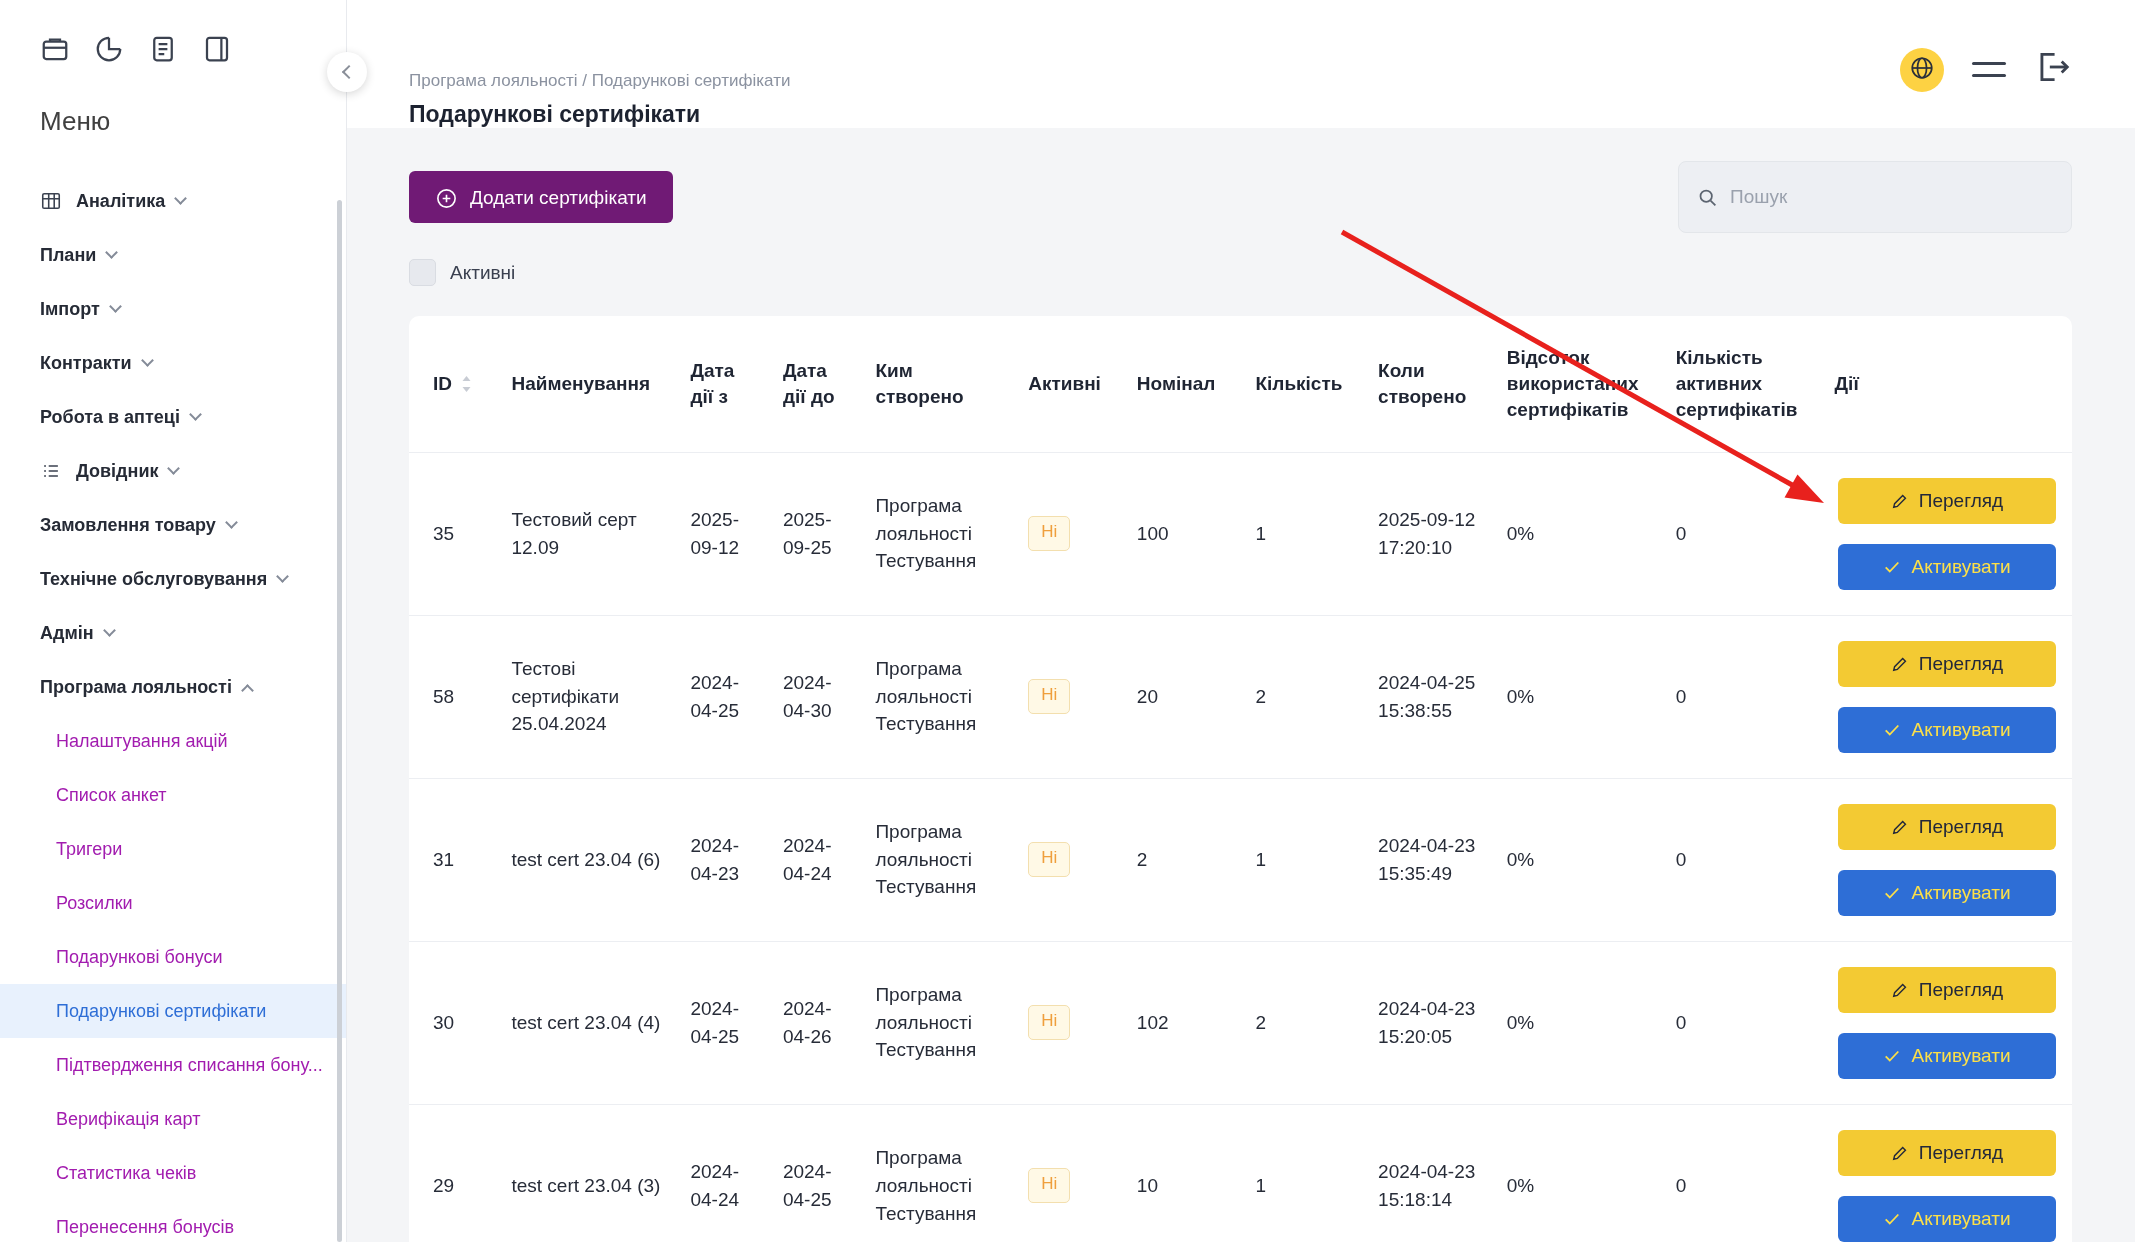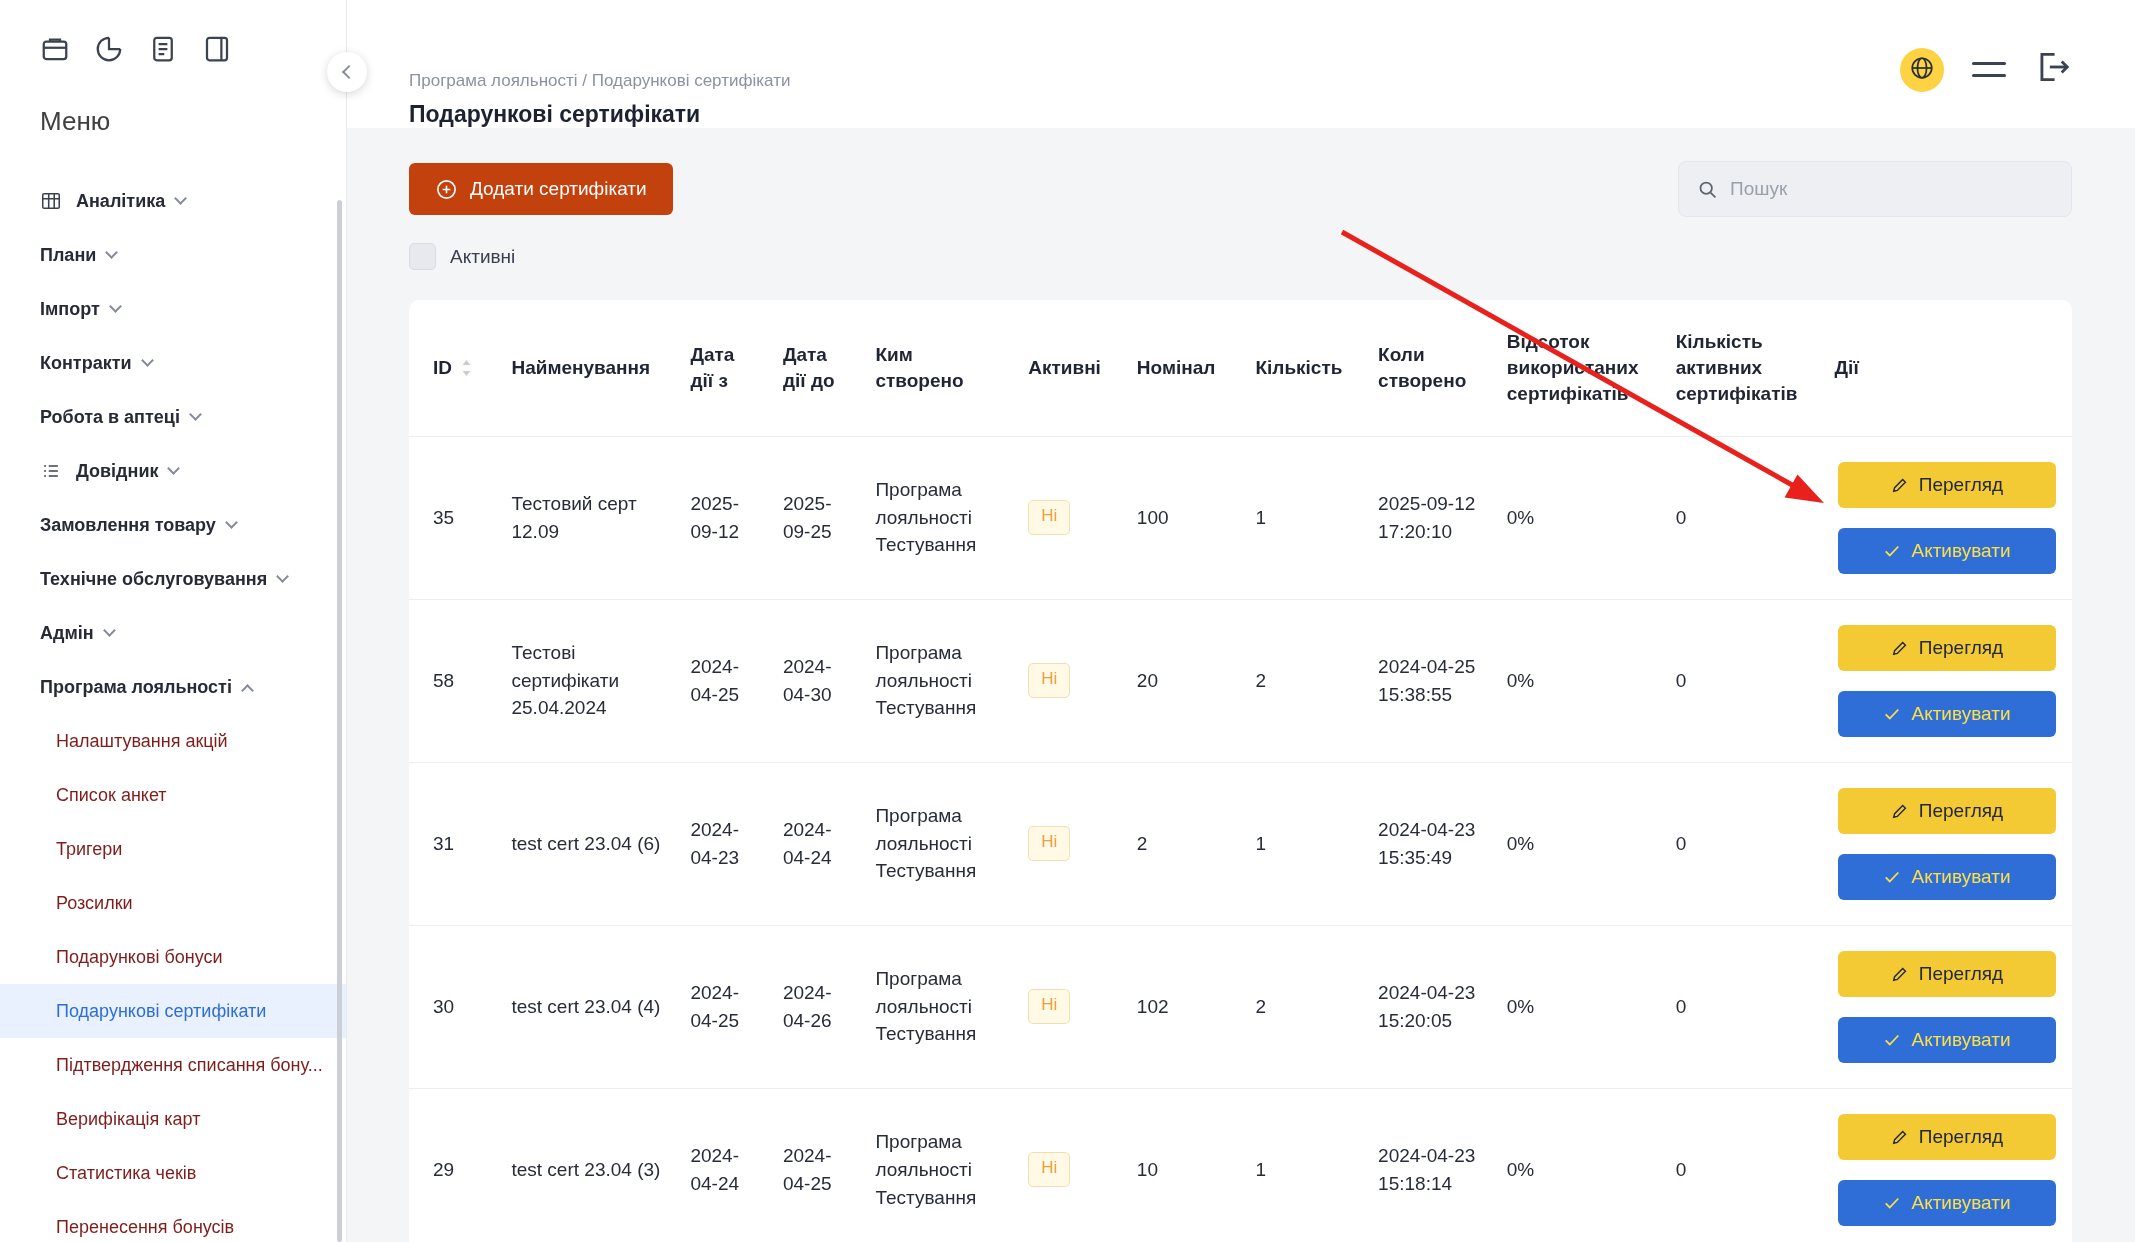--- a/index.html
+++ b/index.html
@@ -10,21 +10,21 @@
   
   .sidebar { position:relative; width:347px; flex-shrink:0; background:#fff; border-right:1px solid #e8eaee; }
   .topbar-icons { display:flex; gap:24px; padding:34px 0 0 40px; align-items:center; }
   .tb-icon { width:30px; height:30px; display:inline-flex; cursor:pointer; color:#3b4250; }
   .tb-icon svg { width:100%; height:100%; }
   .menu-title { margin:42px 0 0 40px; font-size:26px; color:#404040; }
   .nav { margin-top:37px; }
   .nav-item { height:54px; display:flex; align-items:center; gap:11px; padding:0 24px 0 40px; font-size:18px; font-weight:700; color:#262b36; cursor:pointer; white-space:nowrap; }
   .nav-icon { width:22px; height:22px; display:inline-flex; color:#3b4250; flex-shrink:0; margin-right:3px; }
   .nav-icon svg { width:100%; height:100%; }
-  .sub-item { height:54px; display:flex; align-items:center; padding-left:56px; font-size:18px; color:#7f1d1d; cursor:pointer; white-space:nowrap; }
+  .sub-item { height:54px; display:flex; align-items:center; padding-left:56px; font-size:18px; color:#a21caf; cursor:pointer; white-space:nowrap; }
   .sub-item.active { background:#e8f1fd; color:#2e6ed6; font-weight:400; }
   .chev { display:inline-block; width:9px; height:9px; border-right:2px solid #848b98; border-bottom:2px solid #848b98; }
   .chev.down { transform:rotate(45deg); margin-top:-5px; }
   .chev.up { transform:rotate(-135deg); margin-top:6px; }
   .scroll-thumb { position:absolute; top:200px; right:4px; width:5px; height:1042px; border-radius:3px; background:#ccd0d6; }
 
   .collapse-btn { position:absolute; left:327px; top:52px; width:40px; height:40px; border-radius:50%; background:#fff; box-shadow:0 2px 10px rgba(0,0,0,.16); display:flex; align-items:center; justify-content:center; z-index:30; cursor:pointer; }
   .chev-left { width:10px; height:10px; border-left:2px solid #8a8f99; border-bottom:2px solid #8a8f99; transform:rotate(45deg); margin-left:4px; }
 
   
@@ -36,23 +36,23 @@
   .ph-right { display:flex; align-items:flex-start; gap:28px; padding-top:48px; }
   .globe-btn { width:44px; height:44px; border-radius:50%; background:#fdd243; display:flex; align-items:center; justify-content:center; cursor:pointer; }
   .globe-btn svg { width:26px; height:26px; }
   .menu-lines { width:34px; padding-top:14px; cursor:pointer; }
   .menu-lines i { display:block; height:3px; background:#3b4250; border-radius:2px; margin-bottom:9px; }
   .logout-btn { width:38px; height:38px; cursor:pointer; color:#3b4250; }
   .logout-btn svg { width:100%; height:100%; }
 
   .content { flex:1; padding:33px 63px 0 62px; }
   .toolbar { display:flex; justify-content:space-between; align-items:center; }
-  .add-btn { height:52px; background:#c2410c; color:#fff; border:none; border-radius:6px; padding:0 26px; font-size:19px; display:flex; align-items:center; gap:12px; cursor:pointer; font-family:inherit; }
+  .add-btn { height:52px; background:#701a75; color:#fff; border:none; border-radius:6px; padding:16px 26px; font-size:19px; display:flex; align-items:flex-start; gap:12px; cursor:pointer; font-family:inherit; }
   .add-btn svg { width:23px; height:23px; }
-  .search-box { width:394px; height:56px; background:#edeff3; border:1px solid #e3e6ea; border-radius:8px; display:flex; align-items:center; gap:12px; padding:0 18px; }
+  .search-box { width:394px; height:72px; background:#edeff3; border:1px solid #e3e6ea; border-radius:8px; display:flex; align-items:center; gap:12px; padding:0 18px; }
   .search-box svg { width:21px; height:21px; flex-shrink:0; color:#5c6470; }
   .search-box input { flex:1; border:none; outline:none; background:transparent; font-size:19px; font-family:inherit; color:#3a4050; }
   .search-box input::placeholder { color:#9aa1ad; }
 
   .filter-row { margin-top:26px; display:flex; align-items:center; gap:14px; }
   .checkbox { width:27px; height:27px; background:#e7e9ee; border:1px solid #d9dce2; border-radius:5px; cursor:pointer; }
   .filter-label { font-size:19px; color:#3a4050; }
 
   .table-card { margin-top:30px; background:#fff; border-radius:10px; overflow:hidden; }
   table { width:100%; border-collapse:collapse; table-layout:fixed; }

